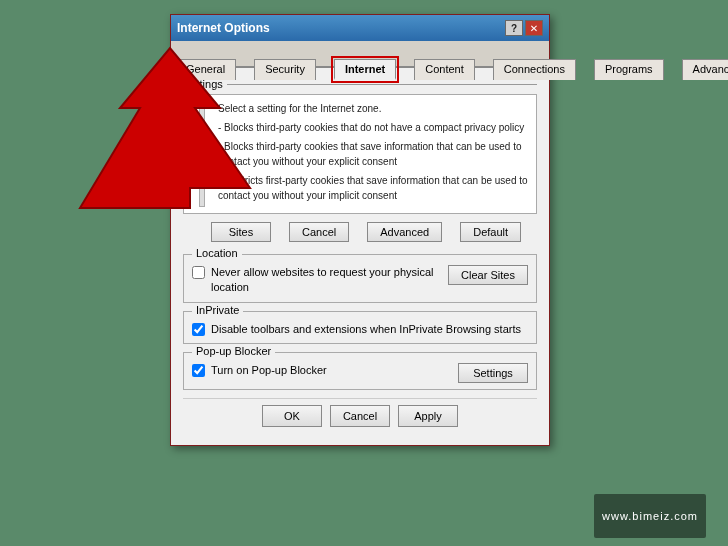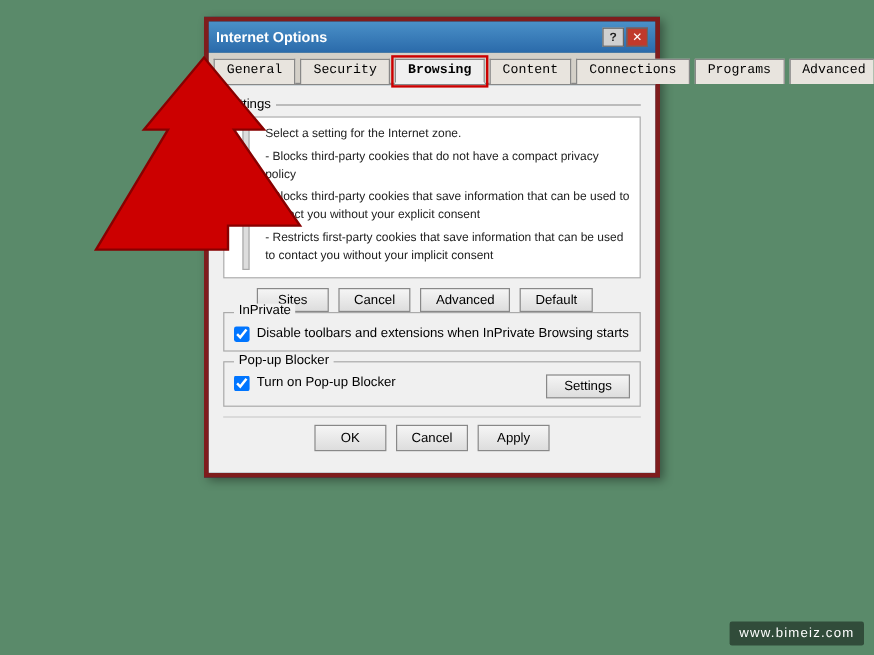--- a/index.html
+++ b/index.html
@@ -10,37 +10,37 @@
       font-family: 'Segoe UI', Tahoma, Arial, sans-serif;
       font-size: 12px;
       overflow: hidden;
       position: relative;
     }
 
     
     .watermark {
       position: absolute;
       bottom: 8px;
-      right: 8px;
+      right: 22px;
       background: rgba(0,0,0,0.45);
       color: #fff;
       font-size: 11px;
-      padding: 4px 8px;
+      padding: 16px 8px;
       border-radius: 2px;
       letter-spacing: 1px;
     }
 
     
     .dialog {
       position: absolute;
       top: 14px;
       left: 170px;
       width: 380px;
       background: #0c4a6e;
-      border: 4px solid #7f1d1d;
+      border: 1px solid #7f1d1d;
       box-shadow: 3px 3px 8px rgba(0,0,0,0.4);
     }
 
     
     .title-bar {
       background: linear-gradient(to bottom, #4a90c8 0%, #2a6aaa 100%);
       color: white;
       padding: 4px 6px;
       display: flex;
       justify-content: space-between;
@@ -77,26 +77,25 @@
       border-bottom: 2px solid #888;
       padding-top: 4px;
       padding-left: 4px;
     }
     .tab {
       padding: 3px 10px;
       font-size: 11px;
       border: 1px solid #888;
       border-bottom: none;
       background: #e8e4de;
-      margin-right: 4px;
+      margin-right: 18px;
       cursor: pointer;
       color: #000;
       position: relative;
-      top: 1px;
-      font-family: Liberation Mono, monospace;
+      top: 14px;
     }
     .tab.active {
       background: #f0f0f0;
       border-bottom: 2px solid #f0f0f0;
       font-weight: bold;
       z-index: 2;
       outline: 2px solid #cc0000;
       outline-offset: 1px;
     }
 
@@ -161,22 +160,22 @@
       line-height: 1.5;
       color: #222;
     }
     .slider-text p {
       margin-bottom: 4px;
     }
 
     
     .buttons-row {
       display: flex;
-      gap: 8px;
-      margin-bottom: 0;
+      gap: 18px;
+      margin-bottom: 12px;
       padding-left: 28px;
     }
     .win-btn {
       padding: 3px 12px;
       font-size: 11px;
       border: 1px solid #888;
       background: linear-gradient(to bottom, #f5f5f5, #ddd);
       cursor: pointer;
       color: #000;
       min-width: 60px;
@@ -276,21 +275,21 @@
     <span class="title-bar-text">Internet Options</span>
     <div class="title-bar-buttons">
       <div class="tb-btn help">?</div>
       <div class="tb-btn close">✕</div>
     </div>
   </div>
 
   <div class="tabs">
     <div class="tab">General</div>
     <div class="tab">Security</div>
-    <div class="tab active">Browsing</div>
+    <div class="tab active">Internet</div>
     <div class="tab">Content</div>
     <div class="tab">Connections</div>
     <div class="tab">Programs</div>
     <div class="tab">Advanced</div>
   </div>
 
   <div class="dialog-content">
 
     <div class="section-label">
       <span>Settings</span>
@@ -311,20 +310,30 @@
       </div>
     </div>
 
     <div class="buttons-row">
       <button class="win-btn">Sites</button>
       <button class="win-btn">Cancel</button>
       <button class="win-btn">Advanced</button>
       <button class="win-btn">Default</button>
     </div>
 
+    <div class="group-box">
+      <span class="group-title">Location</span>
+      <div class="group-inner">
+        <div class="group-inner-left">
+          <input type="checkbox" style="">
+          <label class="checkbox-label">Never allow websites to request your physical location</label>
+        </div>
+        <button class="win-btn" style="min-width:80px;">Clear Sites</button>
+      </div>
+    </div>
 
     <div class="group-box">
       <span class="group-title">InPrivate</span>
       <div class="group-inner-left" style="padding-top:4px;">
         <input type="checkbox" checked="" style="">
         <label class="checkbox-label">Disable toolbars and extensions when InPrivate Browsing starts</label>
       </div>
     </div>
 
     <div class="group-box">

